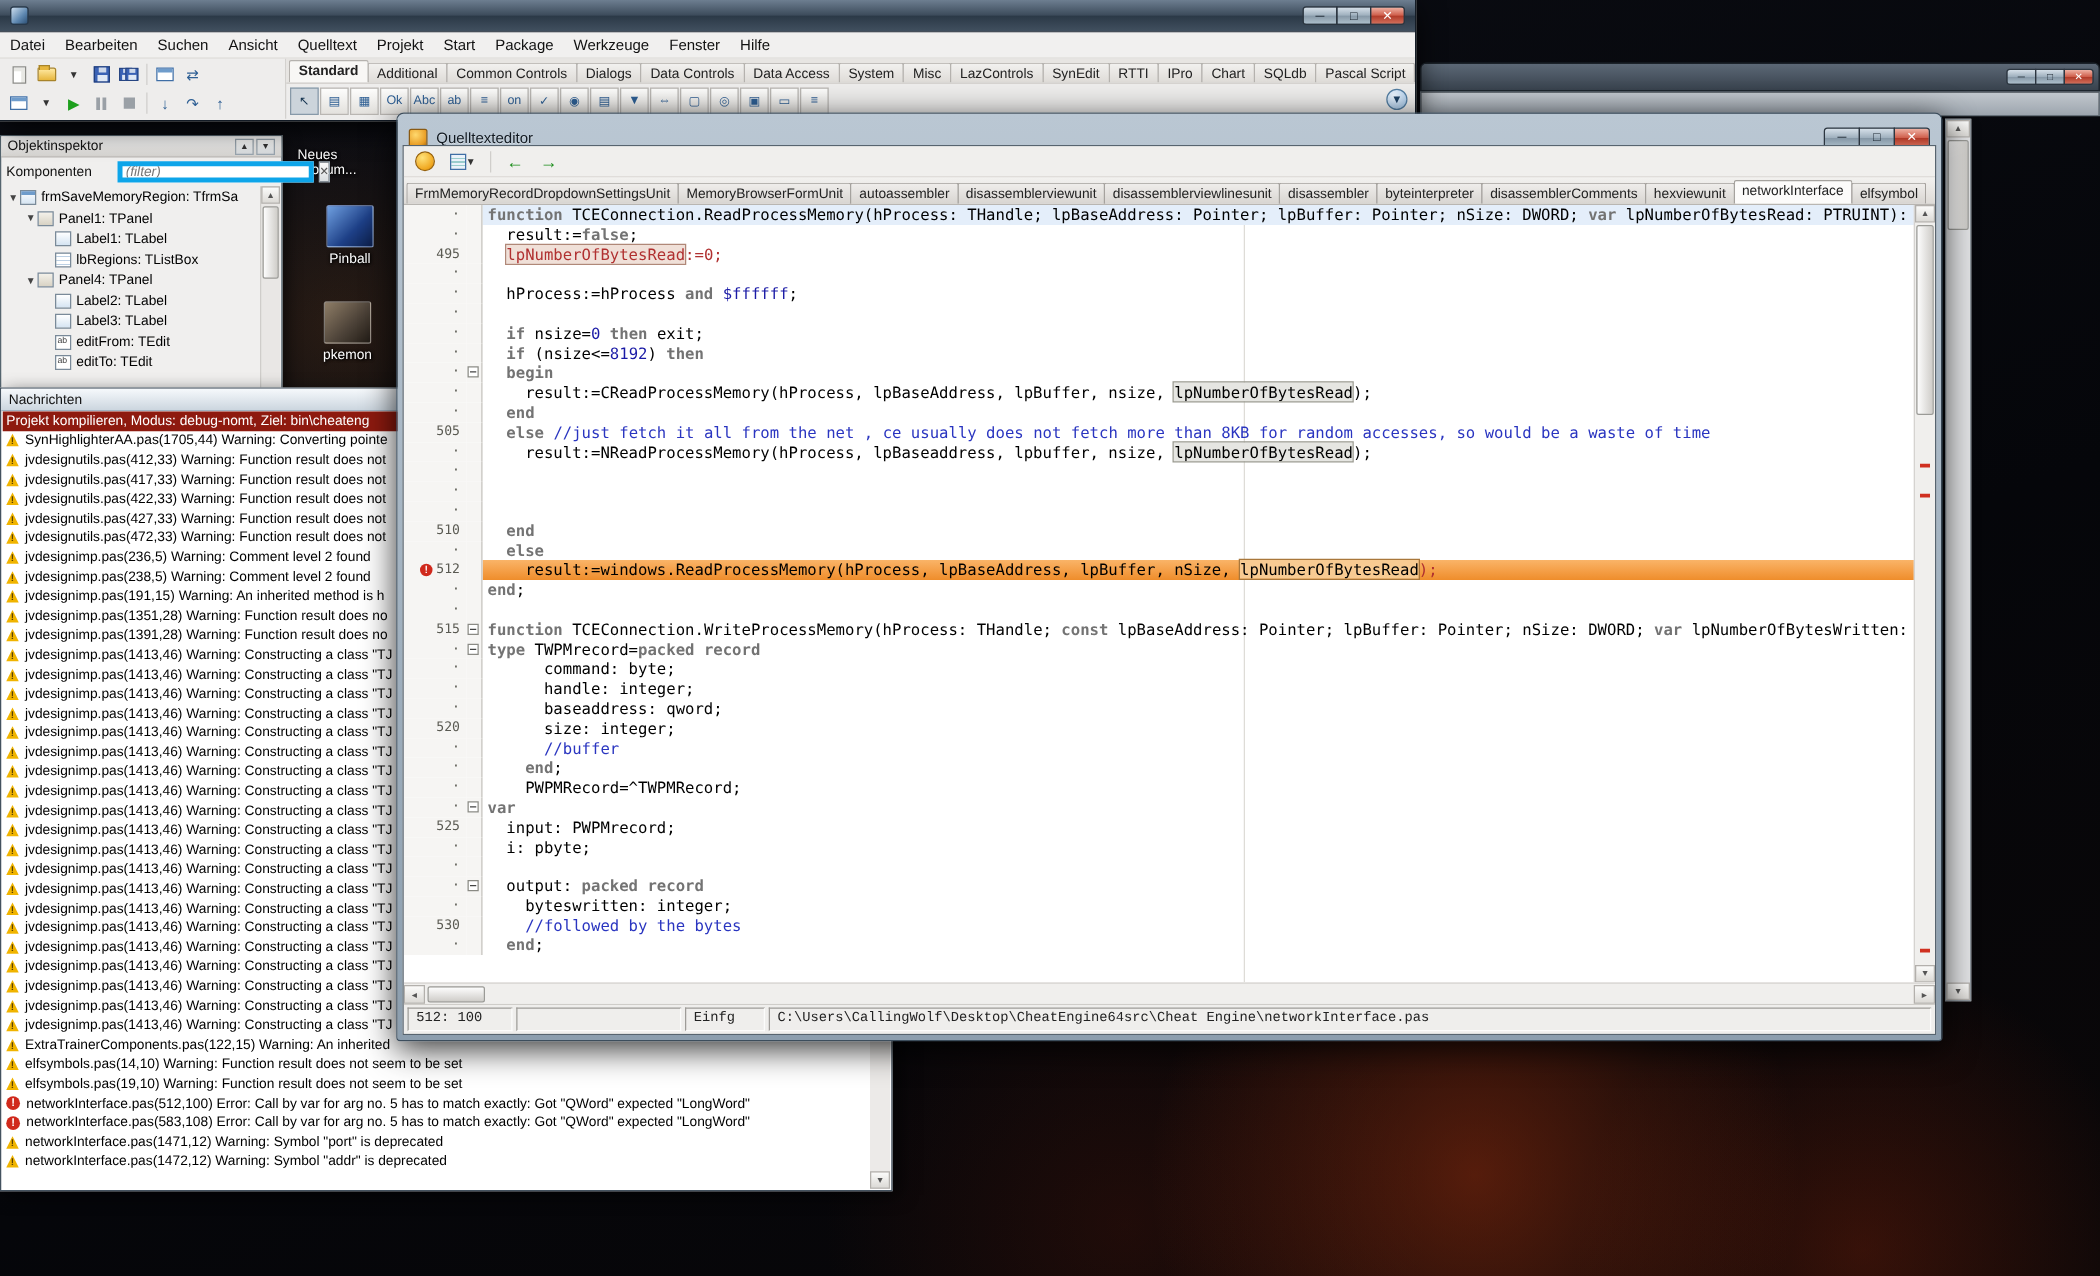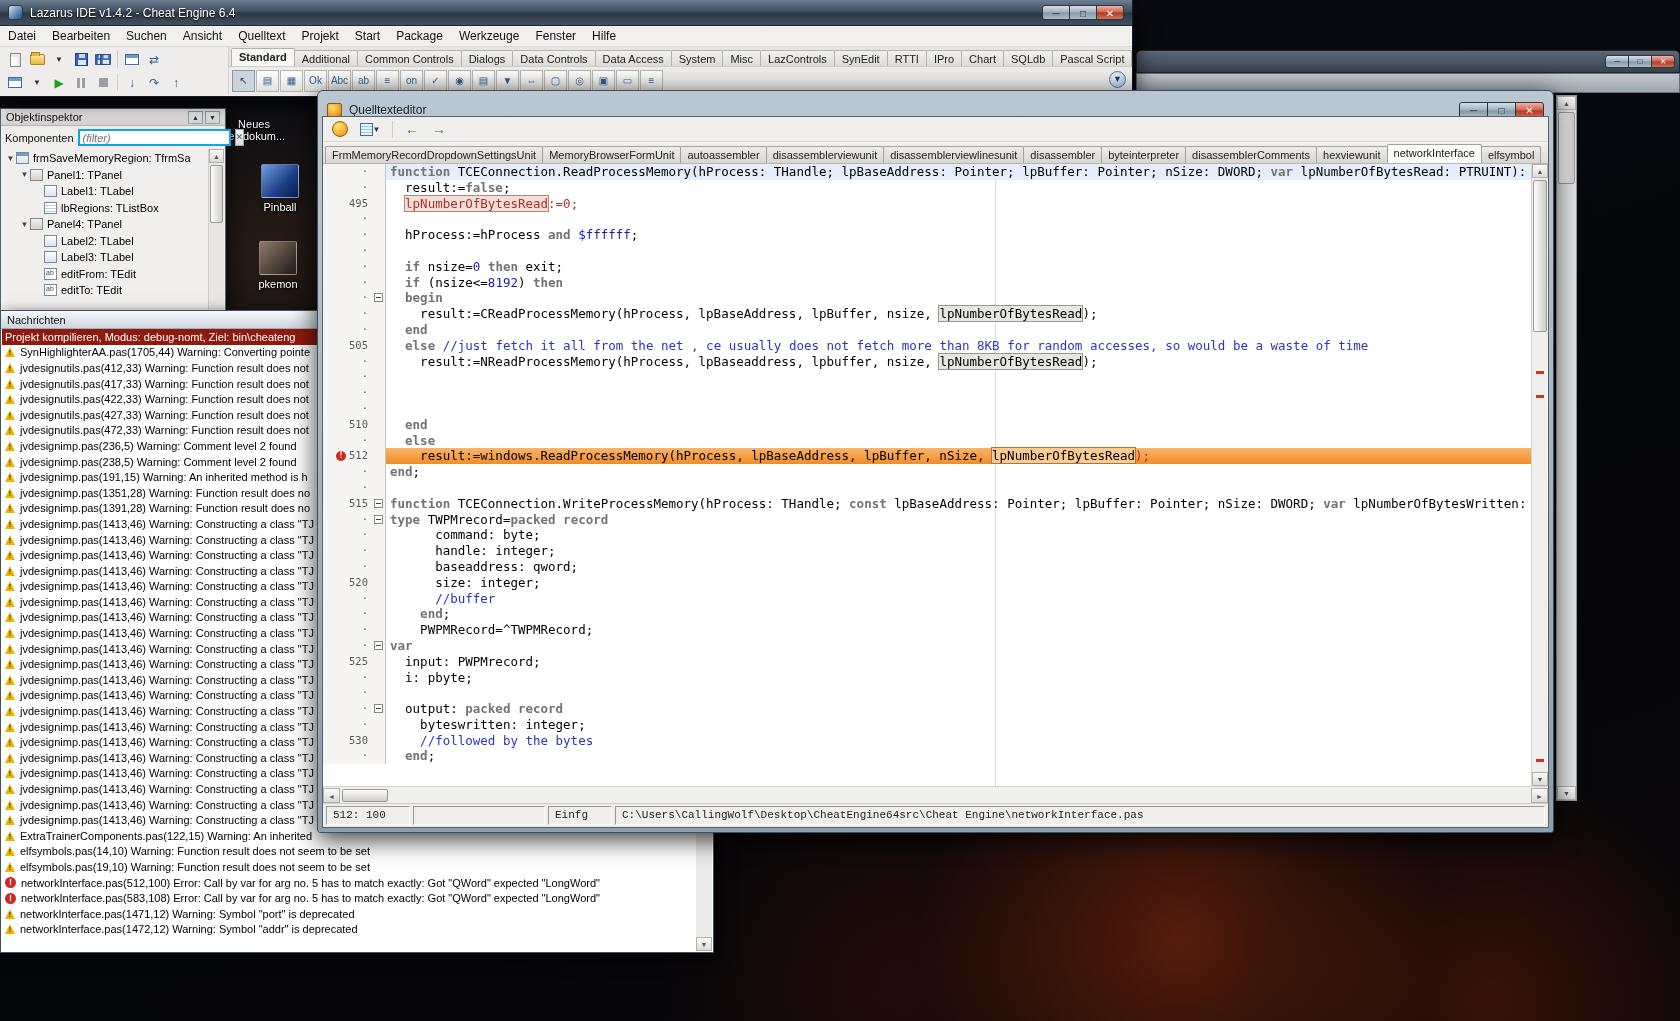--- a/index.html
+++ b/index.html
@@ -78,22 +78,22 @@
     color:#1c3f63; font-size:9px; line-height:15px; text-align:center; }
 
   
   #obj-inspector { position:absolute; left:0; top:108px; width:226px; height:364px; z-index:3;
     background:#f0efee; border:1px solid #55656f; box-shadow:3px 3px 12px rgba(0,0,0,.65); }
   .oi-header { height:17px; display:flex; align-items:center; padding:0 5px; font-size:11px; color:#111;
     background:linear-gradient(#fdfdfd,#d7d5d2); border-bottom:1px solid #bab7b3; }
   .oi-hbtn { width:15px; height:13px; border:1px solid #9aa6b0; background:linear-gradient(#fbfbfa,#d9dde0);
     font-size:7px; line-height:11px; text-align:center; color:#333; margin-left:2px; }
   .oi-comp-row { display:flex; align-items:center; gap:4px; padding:3px 4px; font-size:11px; color:#111; }
-  .oi-filter { flex:1; height:17px; border:2px solid #0ea5e9; background:#fff; font-size:11px;
-    font-style:italic; color:#888; padding:0 3px; font-family:"Liberation Sans",sans-serif; }
+  .oi-filter { flex:1; height:17px; border:4px solid #0ea5e9; background:#fff; font-size:11px;
+    font-style:italic; color:#888; padding:0 3px; font-family:"Liberation Sans",sans-serif;margin-left:16px; }
   .oi-fbtn { width:17px; height:17px; border:1px solid #9aa6b0; background:linear-gradient(#fbfbfa,#d9dde0);
     font-size:9px; line-height:15px; text-align:center; color:#555; }
   .oi-tree { position:relative; font-size:11px; color:#000; padding-top:1px; }
   .tree-row { height:16.5px; display:flex; align-items:center; white-space:nowrap; overflow:hidden; }
   .tree-arrow { width:11px; font-size:8px; color:#444; text-align:center; flex:none; }
   .tree-icon { width:13px; height:12px; border:1px solid #7a8a99; margin-right:4px; flex:none;
     background:linear-gradient(#ffffff,#d5e4f2); position:relative; }
   .tree-icon.form::before { content:""; position:absolute; left:0; top:0; right:0; height:3px; background:#6f9ccb; }
   .tree-icon.panel { background:linear-gradient(#f4f1ea,#d8d2c4); }
   .tree-icon.label { font-size:8px; line-height:10px; text-align:center; color:#335f8f; }
@@ -468,21 +468,20 @@
     <div class="msg-vscroll">
       <div class="sc-arrow">▲</div>
       <div class="sc-thumb"></div>
       <div class="sc-arrow bottom">▼</div>
     </div>
   </div>
 
   <div id="ide-win">
     <div class="ide-titlebar">
       <span class="ide-icon"></span>
-      <span class="ide-title titlebar-text">Lazarus IDE v1.4.2 - Cheat Engine 6.4</span>
       <span class="winbtns">
         <span class="winbtn first">─</span>
         <span class="winbtn">□</span>
         <span class="winbtn close">✕</span>
       </span>
     </div>
     <div class="ide-menubar">
         <span class="menu-item">Datei</span>
         <span class="menu-item">Bearbeiten</span>
         <span class="menu-item">Suchen</span>

